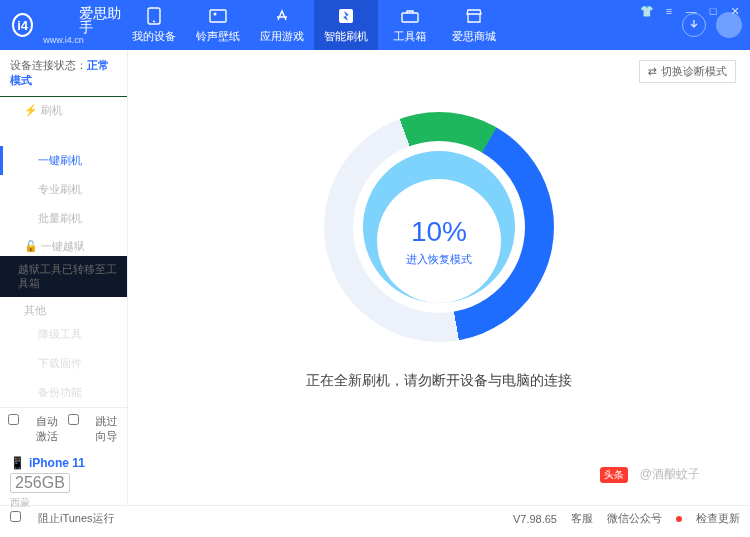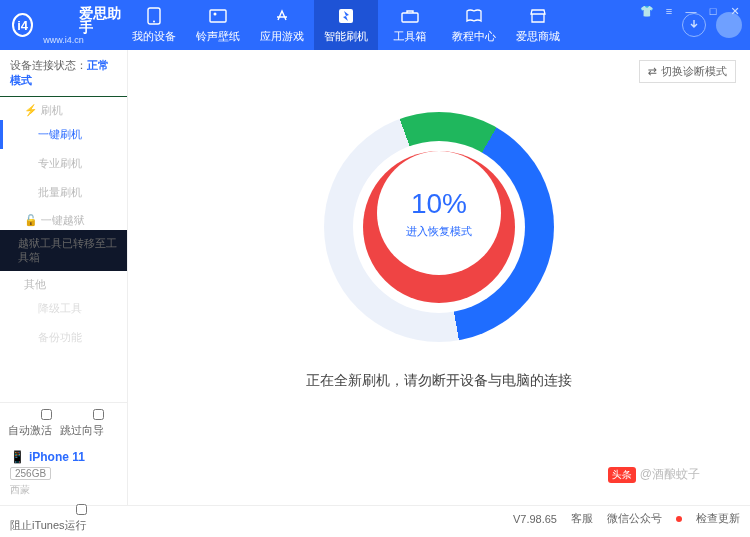--- a/index.html
+++ b/index.html
@@ -1,64 +1,64 @@
 <!DOCTYPE html>
 <html><head>
 <meta charset="utf-8">
 <style>
 * { margin: 0; padding: 0; box-sizing: border-box; font-family: "Microsoft YaHei", sans-serif; }
 body { width: 750px; height: 537px; overflow: hidden; background: #fff; font-size: 12px; color: #333; }
 .titlebar { height: 50px; background: linear-gradient(90deg, #2b6bff, #2b6bff); display: flex; align-items: center; padding: 0 8px 0 12px; color: #fff; }
 .logo-wrap { display: flex; align-items: center; gap: 10px; width: 110px; }
 .logo-badge { width: 24px; height: 24px; border: 2px solid #fff; border-radius: 50%; display: flex; align-items: center; justify-content: center; font-weight: bold; font-size: 13px; }
 .logo-text { display: flex; flex-direction: column; line-height: 1; }
-.logo-text .t1 { font-size: 14px; font-weight: bold; margin-left: 36px; }
+.logo-text .t1 { font-size: 14px; font-weight: normal; margin-left: 36px; }
 .logo-text .t2 { font-size: 9px; color: #cfe0ff; margin-top: 2px; }
 .navs { display: flex; flex: 1; height: 100%; }
 .nav-item { width: 64px; height: 100%; display: flex; flex-direction: column; align-items: center; justify-content: center; gap: 4px; font-size: 11px; cursor: pointer; }
 .nav-item.active { background: #1e53d6; }
 .nav-item .ic { width: 18px; height: 18px; display: flex; align-items: center; justify-content: center; }
 .win-controls { display: flex; align-items: center; gap: 8px; margin-left: auto; color: #cfe0ff; }
 .win-controls .wc { width: 14px; height: 14px; cursor: pointer; font-size: 11px; display: flex; align-items: center; justify-content: center; }
 .win-row2 { display: flex; align-items: center; gap: 10px; margin-left: 10px; }
 .circ-btn { width: 24px; height: 24px; border: 1.5px solid #8fb5ff; border-radius: 50%; display: flex; align-items: center; justify-content: center; color: #cfe0ff; cursor: pointer; font-size: 13px; }
 .avatar { width: 26px; height: 26px; border-radius: 50%; background: #6fa0ff; }
 .body { display: flex; height: 455px; }
 .sidebar { width: 128px; border-right: 1px solid #eee; display: flex; flex-direction: column; font-size: 11px; color: #999; }
 .status-row { padding: 8px 10px; font-size: 11px; color: #666; border-bottom: 1px solid #14532d; }
 .status-row .ok { color: #2b6bff; font-weight: bold; }
 .side-group { padding: 6px 0 2px 24px; color: #bbb; }
 .side-item { padding: 7px 0 7px 38px; color: #bbb; cursor: pointer; position: relative; }
-.side-item.active { color: #2b6bff; }
+.side-item.active { color: #2b6bff; margin-top: 26px; }
 .side-item.active::before { content: ""; position: absolute; left: 0; top: 0; bottom: 0; width: 3px; background: #2b6bff; }
 .side-item.highlight { background: #0f172a; color: #666; padding: 6px 10px 6px 18px; line-height: 1.3; }
 .side-item.dis { color: #ddd; }
 .side-flex { flex: 1; }
 .side-checks { border-top: 1px solid #eee; padding: 6px 8px; display: flex; gap: 8px; color: #666; }
-.chk { display: flex; align-items: flex-end; gap: 3px; flex-direction: column; }
+.chk { display: flex; align-items: flex-start; gap: 17px; }
 .chk input { width: 11px; height: 11px; }
 .device-block { padding: 6px 10px 8px; }
 .device-name { color: #2b6bff; font-weight: bold; font-size: 12px; display: flex; align-items: center; gap: 4px; }
-.device-cap { display: inline-block; border: 1px solid #ccc; border-radius: 2px; padding: 0 4px; font-size: 10px; color: #888; margin-top: 3px; }
+.device-cap { display: inline-block; border: 1px solid #ccc; border-radius: 2px; padding: 0 4px; font-size: 16px; color: #888; margin-top: 3px; }
 .device-loc { color: #bbb; font-size: 10px; margin-top: 3px; }
 .main { flex: 1; position: relative; display: flex; flex-direction: column; align-items: center; }
 .mode-btn { position: absolute; top: 10px; right: 14px; border: 1px solid #ddd; background: #fff; padding: 3px 8px; font-size: 11px; color: #666; cursor: pointer; display: flex; align-items: center; gap: 4px; }
 .ring-wrap { margin-top: 62px; width: 230px; height: 230px; border-radius: 50%; display: flex; align-items: center; justify-content: center; position: relative;
   background: conic-gradient(from -20deg, #1fb75d 0deg 50deg, #1f6dff 50deg 190deg, #ecf1fa 190deg 360deg); }
 .ring-inner1 { width: 172px; height: 172px; border-radius: 50%; background: #fff; display: flex; align-items: center; justify-content: center; }
-.ring-inner2 { width: 152px; height: 152px; border-radius: 50%; background: #ef4444; display: flex; align-items: flex-start; justify-content: center; }
+.ring-inner2 { width: 152px; height: 152px; border-radius: 50%; background: #7dd3fc; display: flex; align-items: flex-end; justify-content: center; }
 .ring-center { width: 124px; height: 124px; border-radius: 50%; background: #fff; display: flex; flex-direction: column; align-items: center; justify-content: center; }
 .pct { color: #2b6bff; font-size: 28px; font-weight: 400; }
 .pct-sub { color: #2b6bff; font-size: 11px; margin-top: 4px; }
 .msg { margin-top: 30px; font-size: 14px; color: #444; font-family: Liberation Serif, serif; }
 .footer { height: 26px; border-top: 1px solid #eee; display: flex; align-items: center; padding: 12px 10px; font-size: 11px; color: #666; gap: 14px; }
 .footer .sp { flex: 1; }
 .footer .dot { width: 6px; height: 6px; background: #ff3b30; border-radius: 50%; }
 svg { display: block; }
-.watermark { position: absolute; right: 50px; bottom: 22px; font-size: 12px; color: #bbb; display: flex; align-items: center; gap: 4px; pointer-events: none; }
+.watermark { position: absolute; right: 50px; bottom: 22px; font-size: 12px; color: #bbb; display: flex; align-items: center; gap: 12px; pointer-events: none; }
 .watermark .wm-badge { background: #ff3b30; color: #fff; border-radius: 3px; padding: 1px 4px; font-size: 10px; }
 </style>
 </head>
 <body>
 
 <div class="titlebar">
   <div class="logo-wrap">
     <div class="logo-badge">i4</div>
     <div class="logo-text">
       <span class="t1">爱思助手</span>
@@ -106,28 +106,20 @@
           <svg width="18" height="14" viewBox="0 0 18 14">
             <rect x="1" y="4" width="16" height="9" rx="1" fill="none" stroke="#fff" stroke-width="1.4"></rect>
             <path d="M6 4 V2 H12 V4" fill="none" stroke="#fff" stroke-width="1.4"></path>
           </svg>
         </span>
       <span>工具箱</span>
     </div>
     <div class="nav-item">
       <span class="ic">
           <svg width="16" height="14" viewBox="0 0 16 14">
-            <path d="M1 2 Q4 0 8 2 Q12 0 15 2 V12 Q12 10 8 12 Q4 10 1 12 Z" fill="none" stroke="#fff" stroke-width="1.3"></path>
-          </svg>
-        </span>
-      <span>教程中心</span>
-    </div>
-    <div class="nav-item">
-      <span class="ic">
-          <svg width="16" height="14" viewBox="0 0 16 14">
             <path d="M2 1 H14 L15 5 H1 Z M2 5 H14 V13 H2 Z" fill="none" stroke="#fff" stroke-width="1.3"></path>
           </svg>
         </span>
       <span>爱思商城</span>
     </div>
   </div>
   <div class="win-row2">
     <div class="circ-btn">
       <svg width="12" height="12" viewBox="0 0 12 12">
           <path d="M6 1 V8 M3 5 L6 8 L9 5" stroke="#cfe0ff" stroke-width="1.4" fill="none"></path>
@@ -154,20 +146,21 @@
     </div>
     <div class="side-item active">一键刷机</div>
     <div class="side-item">专业刷机</div>
     <div class="side-item">批量刷机</div>
     <div class="side-group">
       <span style="margin-right:3px;">🔓</span><span>一键越狱</span>
     </div>
     <div class="side-item highlight">越狱工具已转移至工具箱</div>
     <div class="side-group dis">其他</div>
     <div class="side-item dis">降级工具</div>
+    <div class="side-item dis">下载固件</div>
     <div class="side-item dis">备份功能</div>
     <div class="side-flex"></div>
     <div class="side-checks">
       <label class="chk">
           <input type="checkbox" style="">
           <span>自动激活</span>
         </label>
       <label class="chk">
           <input type="checkbox" style="">
           <span>跳过向导</span>

